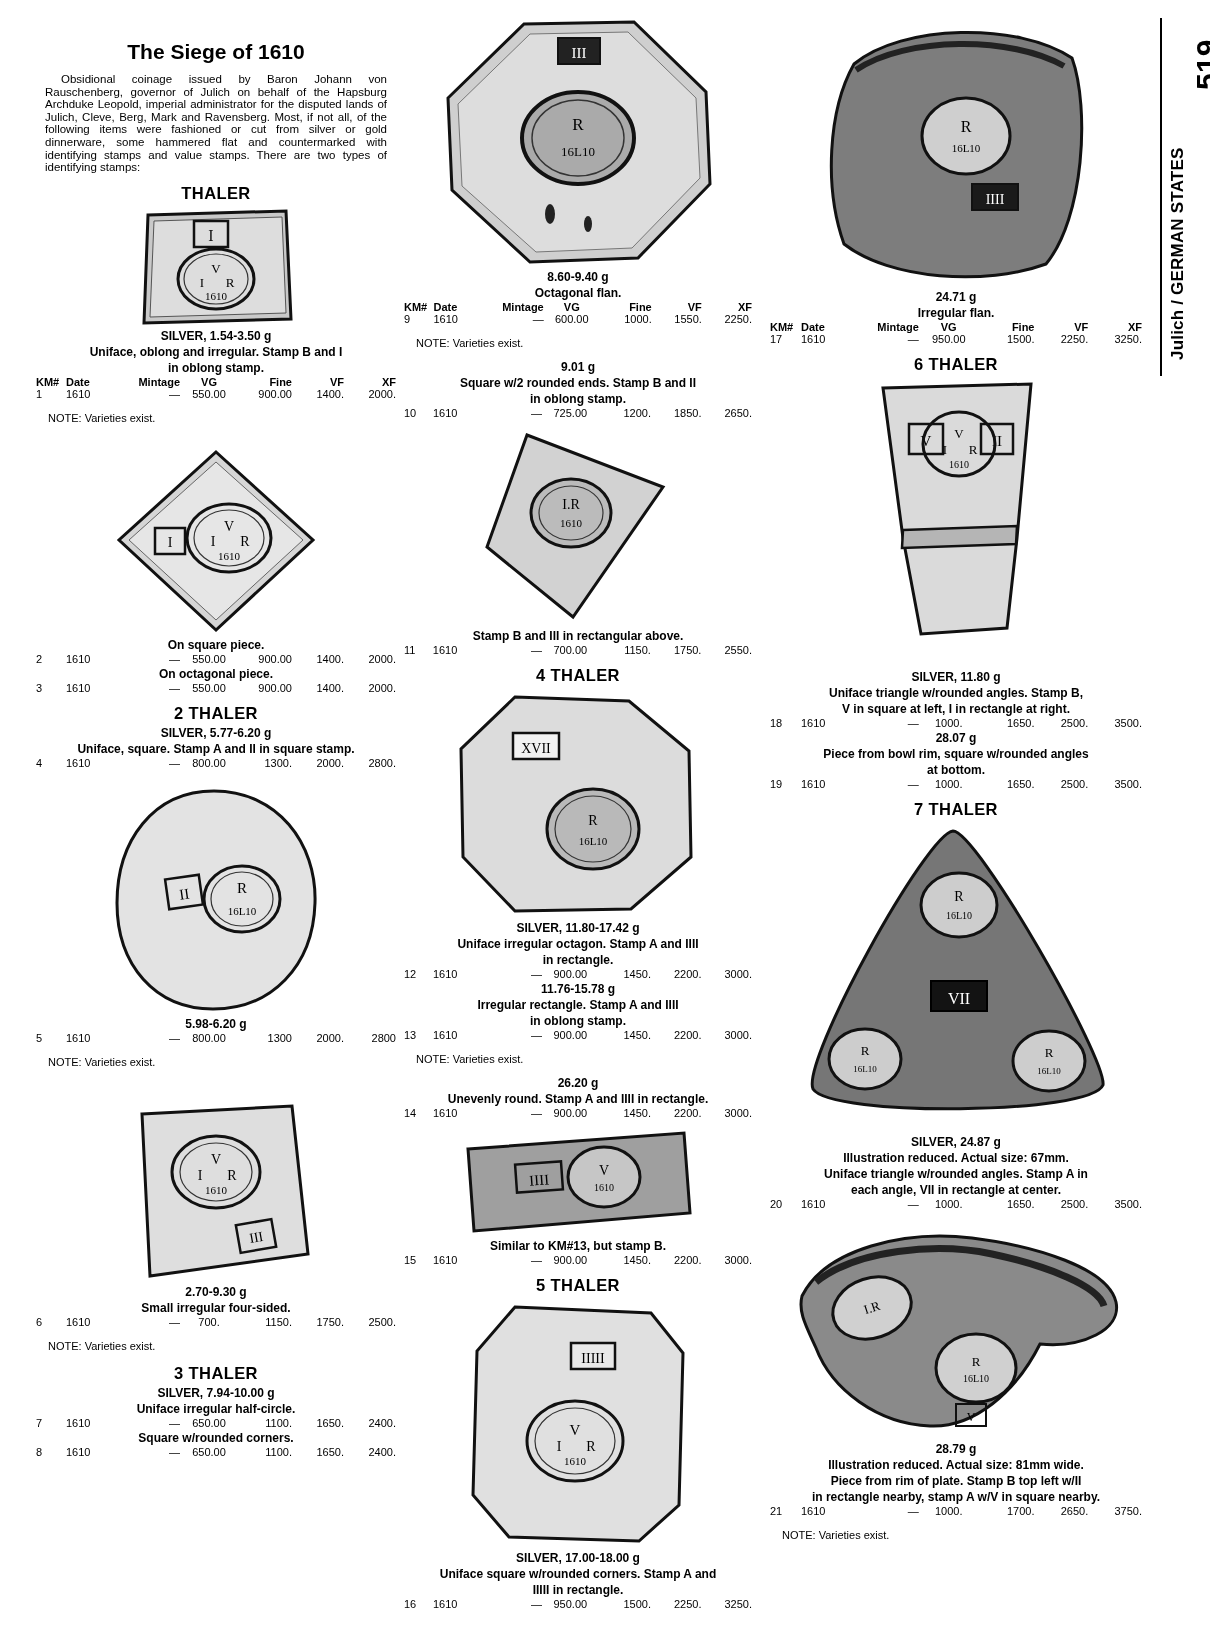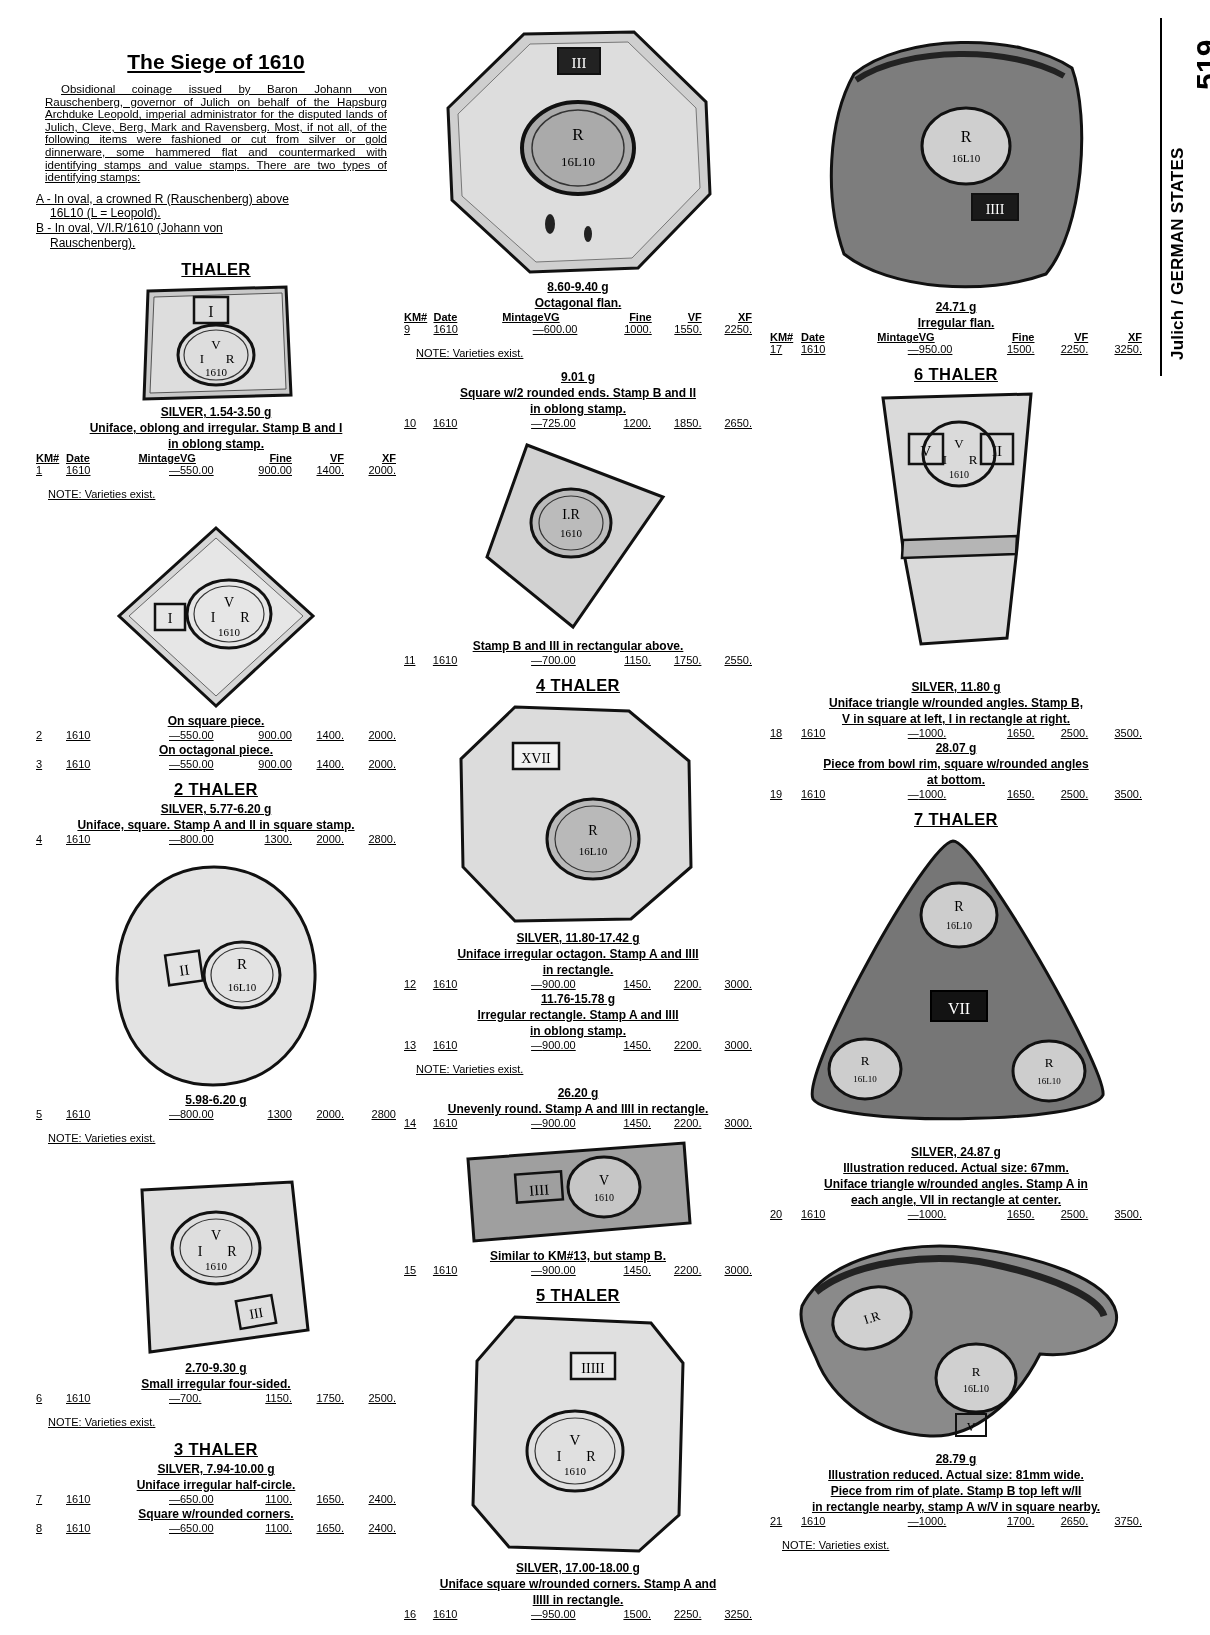--- a/index.html
+++ b/index.html
@@ -10,42 +10,42 @@
   .side-header{position:absolute;right:4px;top:10px;width:46px;height:360px;}
   .side-header .vtxt{
     position:absolute;transform-origin:left top;transform:rotate(-90deg);
     white-space:nowrap;font-weight:bold;letter-spacing:.2px;
   }
   .pgnum{font-size:30px;}
   .sectxt{font-size:17px;}
   .vrule{position:absolute;top:0;bottom:0;width:2px;background:#000;}
 
   
-  .col{position:absolute;top:14px;text-decoration:underline;}
+  .col{position:absolute;top:4px;}
   .col1{left:36px;width:360px;}
   .col2{left:404px;width:348px;}
   .col3{left:770px;width:372px;}
 
   .title{font-size:21px;font-weight:bold;text-align:center;margin:0 0 4px 0;}
   .intro{font-size:11.5px;line-height:12.6px;text-align:justify;margin:9px;}
   .intro .ind{display:block;text-indent:16px;}
   .stamps{font-size:12px;line-height:13.6px;margin-top:7px;}
   .stamps div{margin-bottom:1px;}
   .stamps .sub{padding-left:14px;}
 
   .dentitle{font-size:16.5px;font-weight:bold;text-align:center;letter-spacing:.4px;margin:10px 0 4px;}
   .caption{font-size:12px;font-weight:bold;text-align:center;line-height:13px;margin:3px 0 1px;}
   .note{font-size:11px;margin:12px;}
 
   table.kmtab{border-collapse:collapse;width:100%;font-size:11px;margin:1px 0 0 0;}
   table.kmtab td{padding:0;font-size:11px;white-space:nowrap;}
   .c-km{width:30px;text-align:left;}
   .c-date{width:44px;text-align:left;}
   .c-mint{width:70px;text-align:right;}
-  .c-vg{width:58px;text-align:left;}
+  .c-vg{width:58px;text-align:center;}
   .c-fine{width:54px;text-align:right;}
   .c-vf{width:52px;text-align:right;}
   .c-xf{width:52px;text-align:right;}
   .imgwrap{display:flex;justify-content:center;align-items:center;}
 
   svg{display:block;}
 
   .hdrrow td{font-weight:bold;}
 </style>
 </head>
@@ -60,26 +60,20 @@
   <div class="vrule" style="left:1160px;top:18px;height:358px;"></div>
 
   <div class="col col1" style="padding-top:36px;">
 
     <div class="title">The Siege of 1610</div>
 
     <p class="intro">
         <span class="ind">Obsidional coinage issued by Baron Johann von Rauschenberg, governor of Julich on behalf of the Hapsburg Archduke Leopold, imperial administrator for the disputed lands of Julich, Cleve, Berg, Mark and Ravensberg. Most, if not all, of the following items were fashioned or cut from silver or gold dinnerware, some hammered flat and countermarked with identifying stamps and value stamps. There are two types of identifying stamps:</span>
       </p>
 
-    <div class="stamps">
-      <div>A - In oval, a crowned R (Rauschenberg) above</div>
-      <div class="sub">16L10 (L = Leopold).</div>
-      <div>B - In oval, V/I.R/1610 (Johann von</div>
-      <div class="sub">Rauschenberg).</div>
-    </div>
 
     <div class="dentitle">THALER</div>
 
     <div class="imgwrap">
       <svg width="160" height="120" viewBox="0 0 160 120">
         <defs>
           <filter id="rough1">
               <feTurbulence type="fractalNoise" baseFrequency="0.9" numOctaves="3" result="n"></feTurbulence>
               <feColorMatrix in="n" type="saturate" values="0"></feColorMatrix>
               <feComposite operator="in" in2="SourceGraphic"></feComposite>

